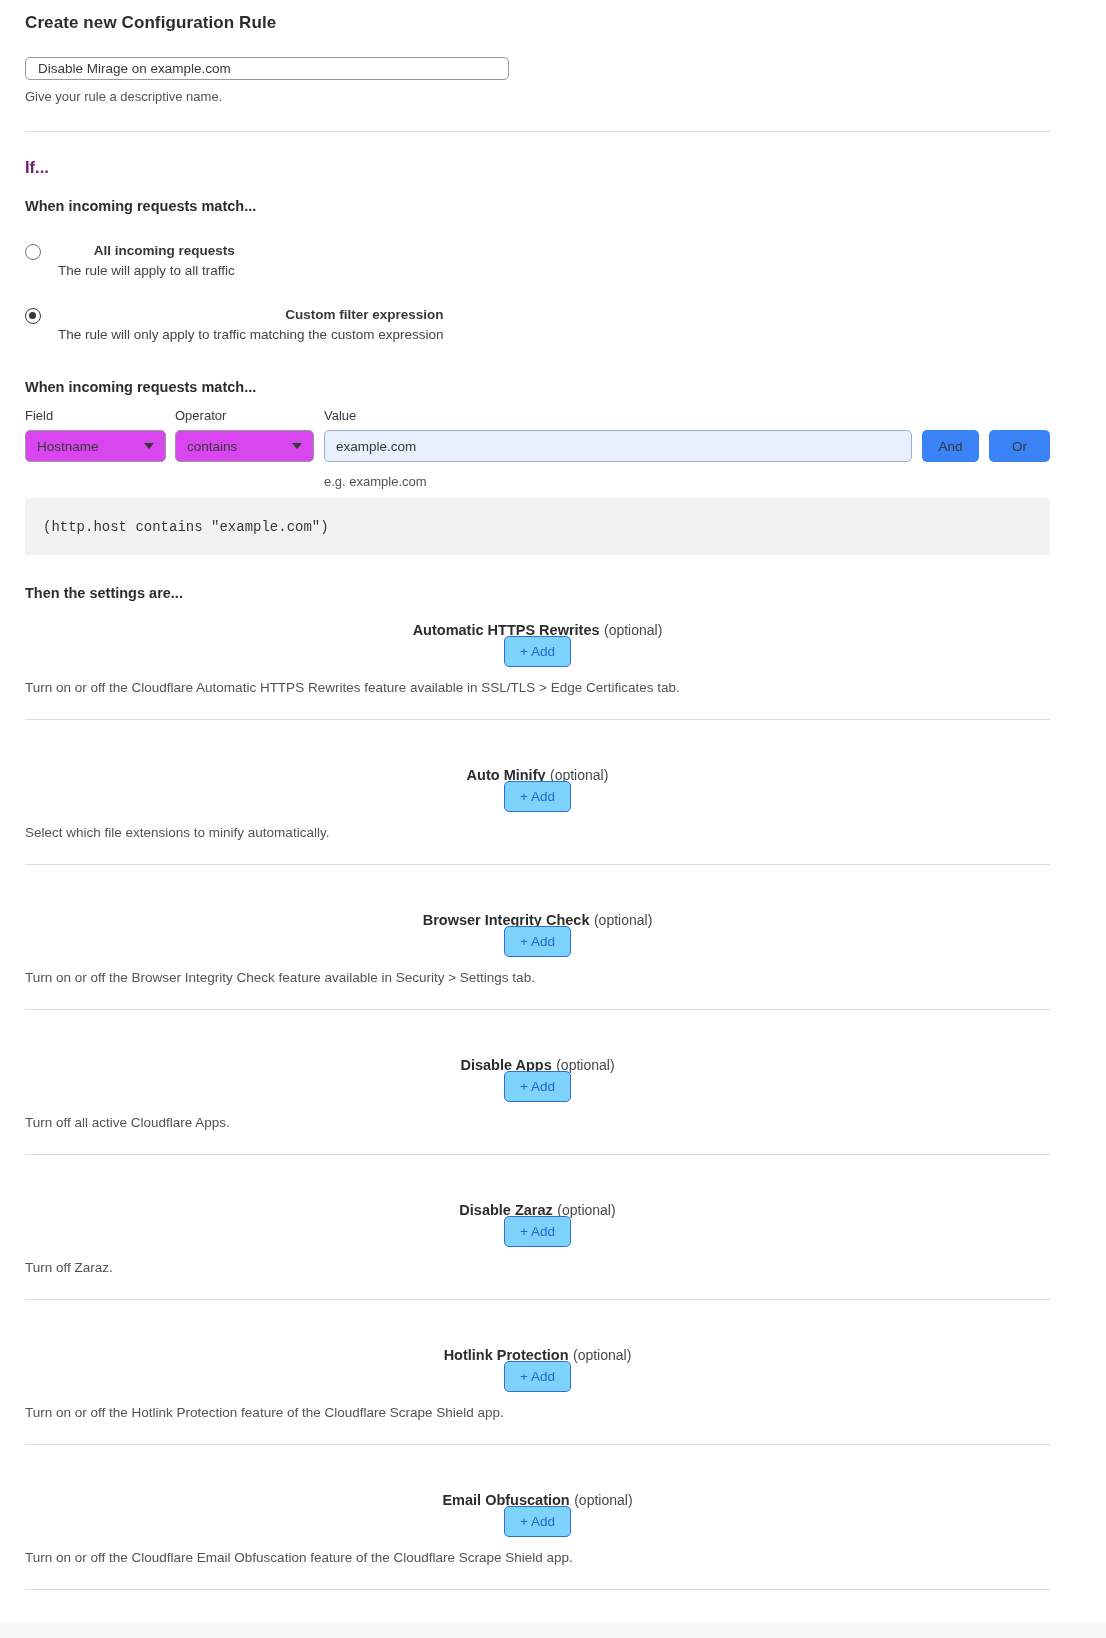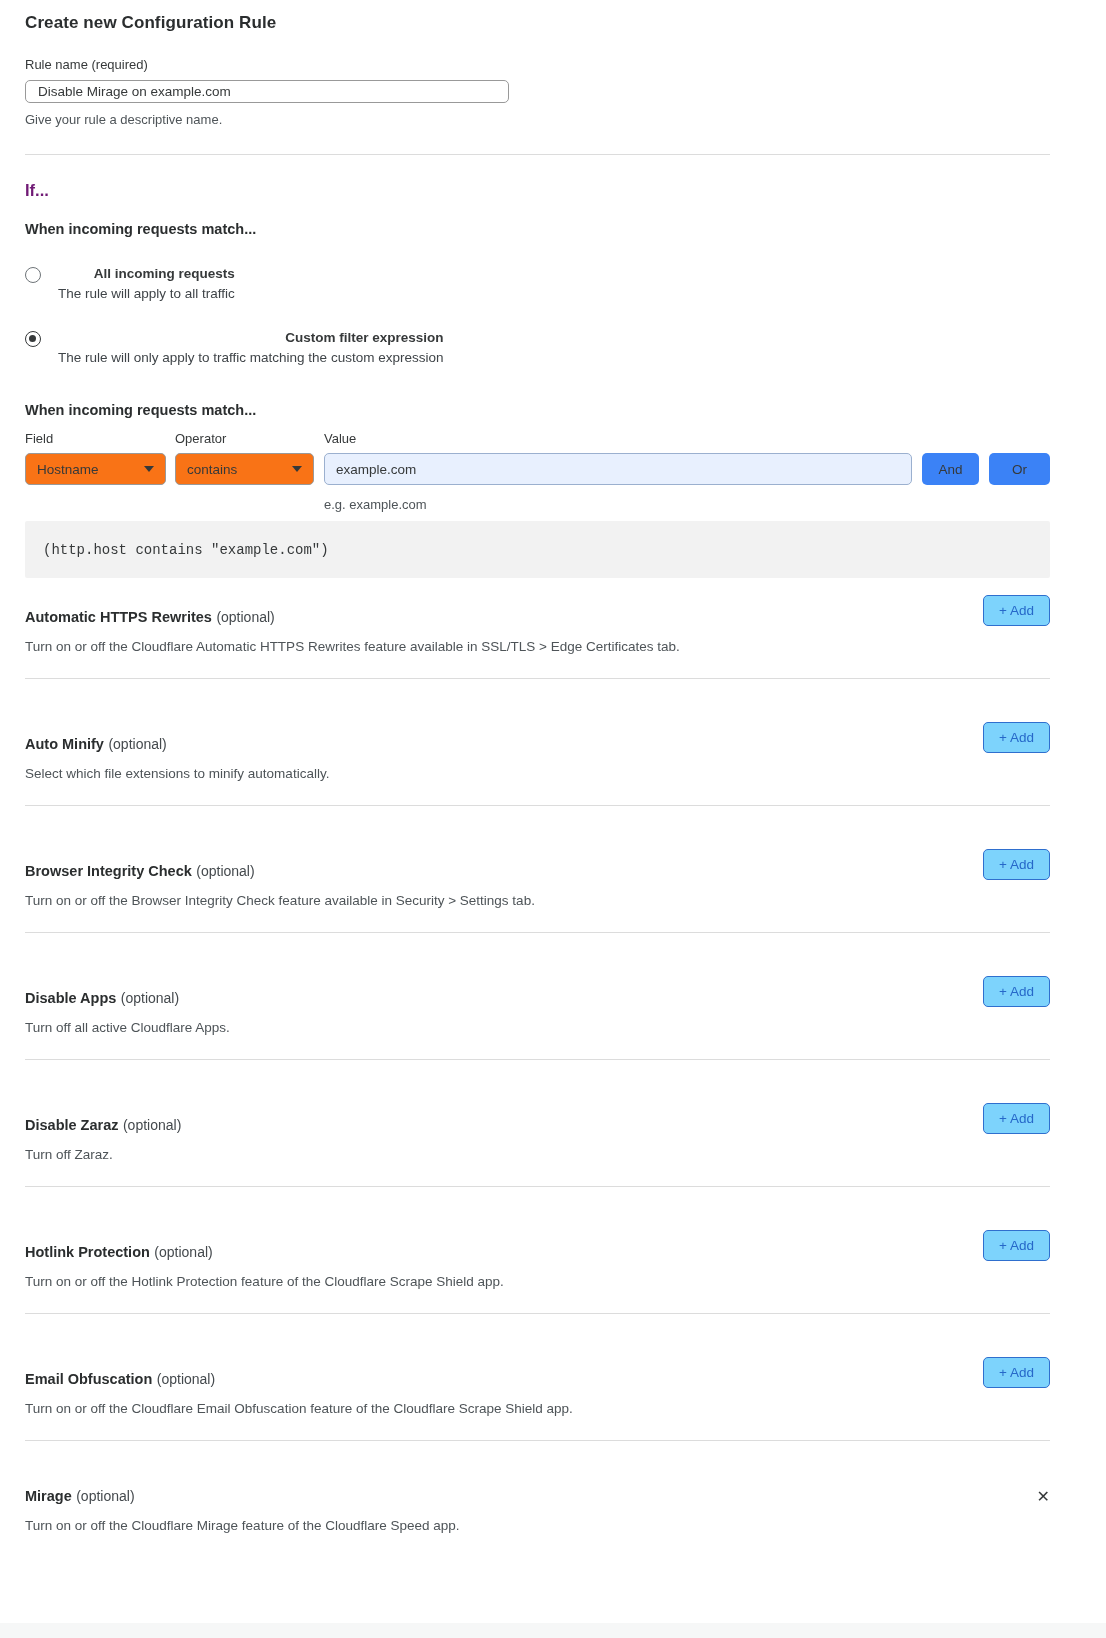--- a/index.html
+++ b/index.html
@@ -46,21 +46,21 @@
   .radio-label { font-size: 13.5px; font-weight: 700; color: #36393a; text-align: right; }
   .radio-desc { margin-top: 5px; font-size: 13.5px; color: #3f4448; }
 
   .builder-row { display: flex; margin-top: 13px; }
   .builder-col { display: flex; flex-direction: column; }
   .col-field { width: 141px; }
   .col-operator { width: 139px; margin-left: 9px; }
   .col-value { flex: 1 1 auto; margin-left: 10px; }
   .builder-col .field-label { margin-bottom: 7px; }
   .select-box {
-    height: 32px; border: 1px solid #999; border-radius: 5px; background: #f97316;
+    height: 32px; border: 1px solid #999; border-radius: 5px; background: #d946ef;
     display: flex; align-items: center; justify-content: space-between;
     padding: 0 11px; font-size: 13.5px; color: #36393a; cursor: pointer;
   }
   .caret-down {
     width: 0; height: 0; border-left: 5px solid transparent;
     border-right: 5px solid transparent; border-top: 6px solid #36393a;
   }
   .value-input {
     height: 32px; width: 100%; border: 1px solid #9bb0cf; border-radius: 5px;
     background: #e8f0fe; padding: 0 11px; font-size: 13.5px; color: #36393a;
@@ -82,21 +82,21 @@
     margin-top: 9px; height: 57px; background: #f2f2f2; border-radius: 2px;
     display: flex; align-items: center; padding: 0 18px;
     font-family: "Liberation Mono", "DejaVu Sans Mono", monospace;
     font-size: 14px; color: #36393a; white-space: pre;
   }
 
   h3.settings-heading { margin-top: 30px; font-size: 14.5px; font-weight: 700; color: #2b2e2f; }
 
   .setting { padding: 46px 0 24px; border-bottom: 1px solid #dcdcdc; }
   .setting.first { padding-top: 20px; }
-  .setting-top { display: flex; justify-content: space-between; align-items: flex-end; }
+  .setting-top { display: flex; justify-content: space-between; align-items: center; flex-direction: column; }
   .setting-name { font-size: 14.5px; font-weight: 700; color: #2b2e2f; }
   .setting-optional { font-size: 14px; font-weight: 400; color: #44494d; }
   .setting-desc { margin-top: 13px; font-size: 13.5px; color: #4e5458; max-width: 820px; }
   .add-btn {
     min-width: 67px; height: 31px; margin-top: -3px;
     background: #7dd3fc; border: 1px solid #2f6fce; border-radius: 5px;
     color: #2668c9; font-size: 13.5px; font-family: "Liberation Sans", sans-serif;
     cursor: pointer; padding: 0 13px;
   }
   .setting.last { border-bottom: none; }
@@ -110,21 +110,20 @@
   }
 </style>
 </head>
 <body>
 
 <div class="page">
 
   <h1 class="page-title">Create new Configuration Rule</h1>
 
   <div class="form-group">
-    <label class="field-label">Rule name (required)</label>
     <input class="text-input" type="text" value="Disable Mirage on example.com" style="">
     <div class="helper-text">Give your rule a descriptive name.</div>
   </div>
 
   <hr class="divider">
 
   <h2 class="if-heading">If...</h2>
   <h3 class="sub-heading">When incoming requests match...</h3>
 
   <div class="radio-option">
@@ -164,20 +163,21 @@
       <label class="field-label">Value</label>
       <input class="value-input" type="text" value="example.com" style="">
     </div>
     <button class="logic-btn and-btn">And</button>
     <button class="logic-btn or-btn">Or</button>
   </div>
   <div class="eg-helper">e.g. example.com</div>
 
   <div class="code-box">(http.host contains "example.com")</div>
 
+  <h3 class="settings-heading">Then the settings are...</h3>
 
   <div class="setting first">
     <div class="setting-top">
       <div>
         <span class="setting-name">Automatic HTTPS Rewrites</span>
         <span class="setting-optional">(optional)</span>
       </div>
       <button class="add-btn">+ Add</button>
     </div>
     <div class="setting-desc">Turn on or off the Cloudflare Automatic HTTPS Rewrites feature available in SSL/TLS &gt; Edge Certificates tab.</div>

